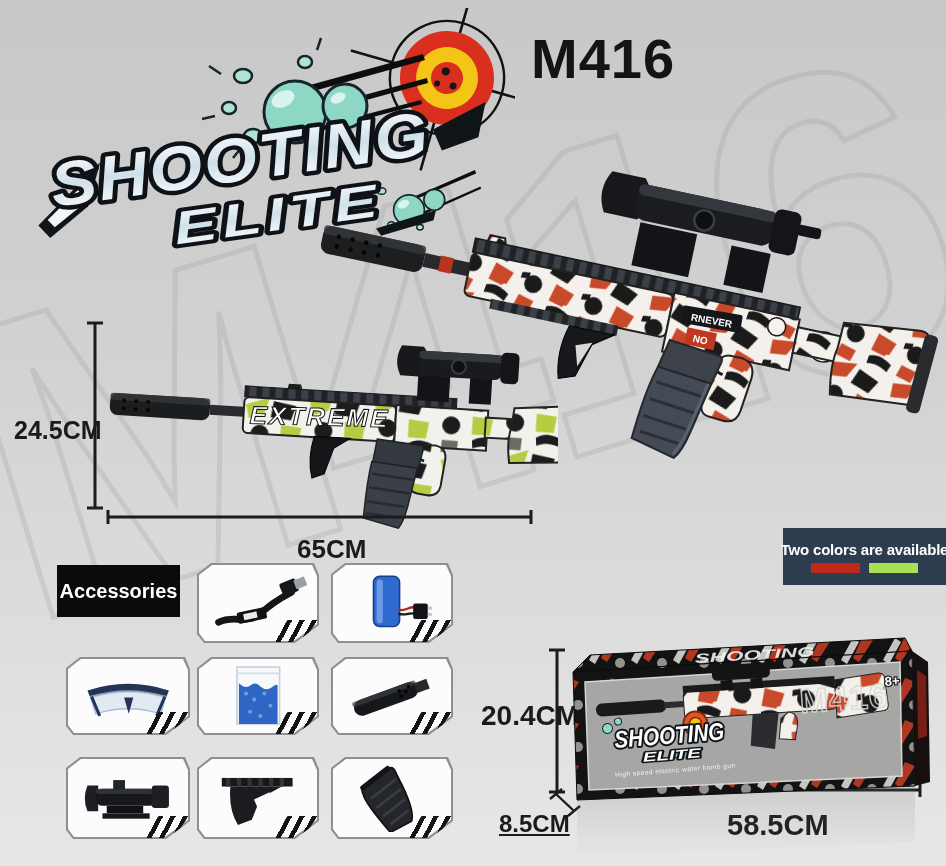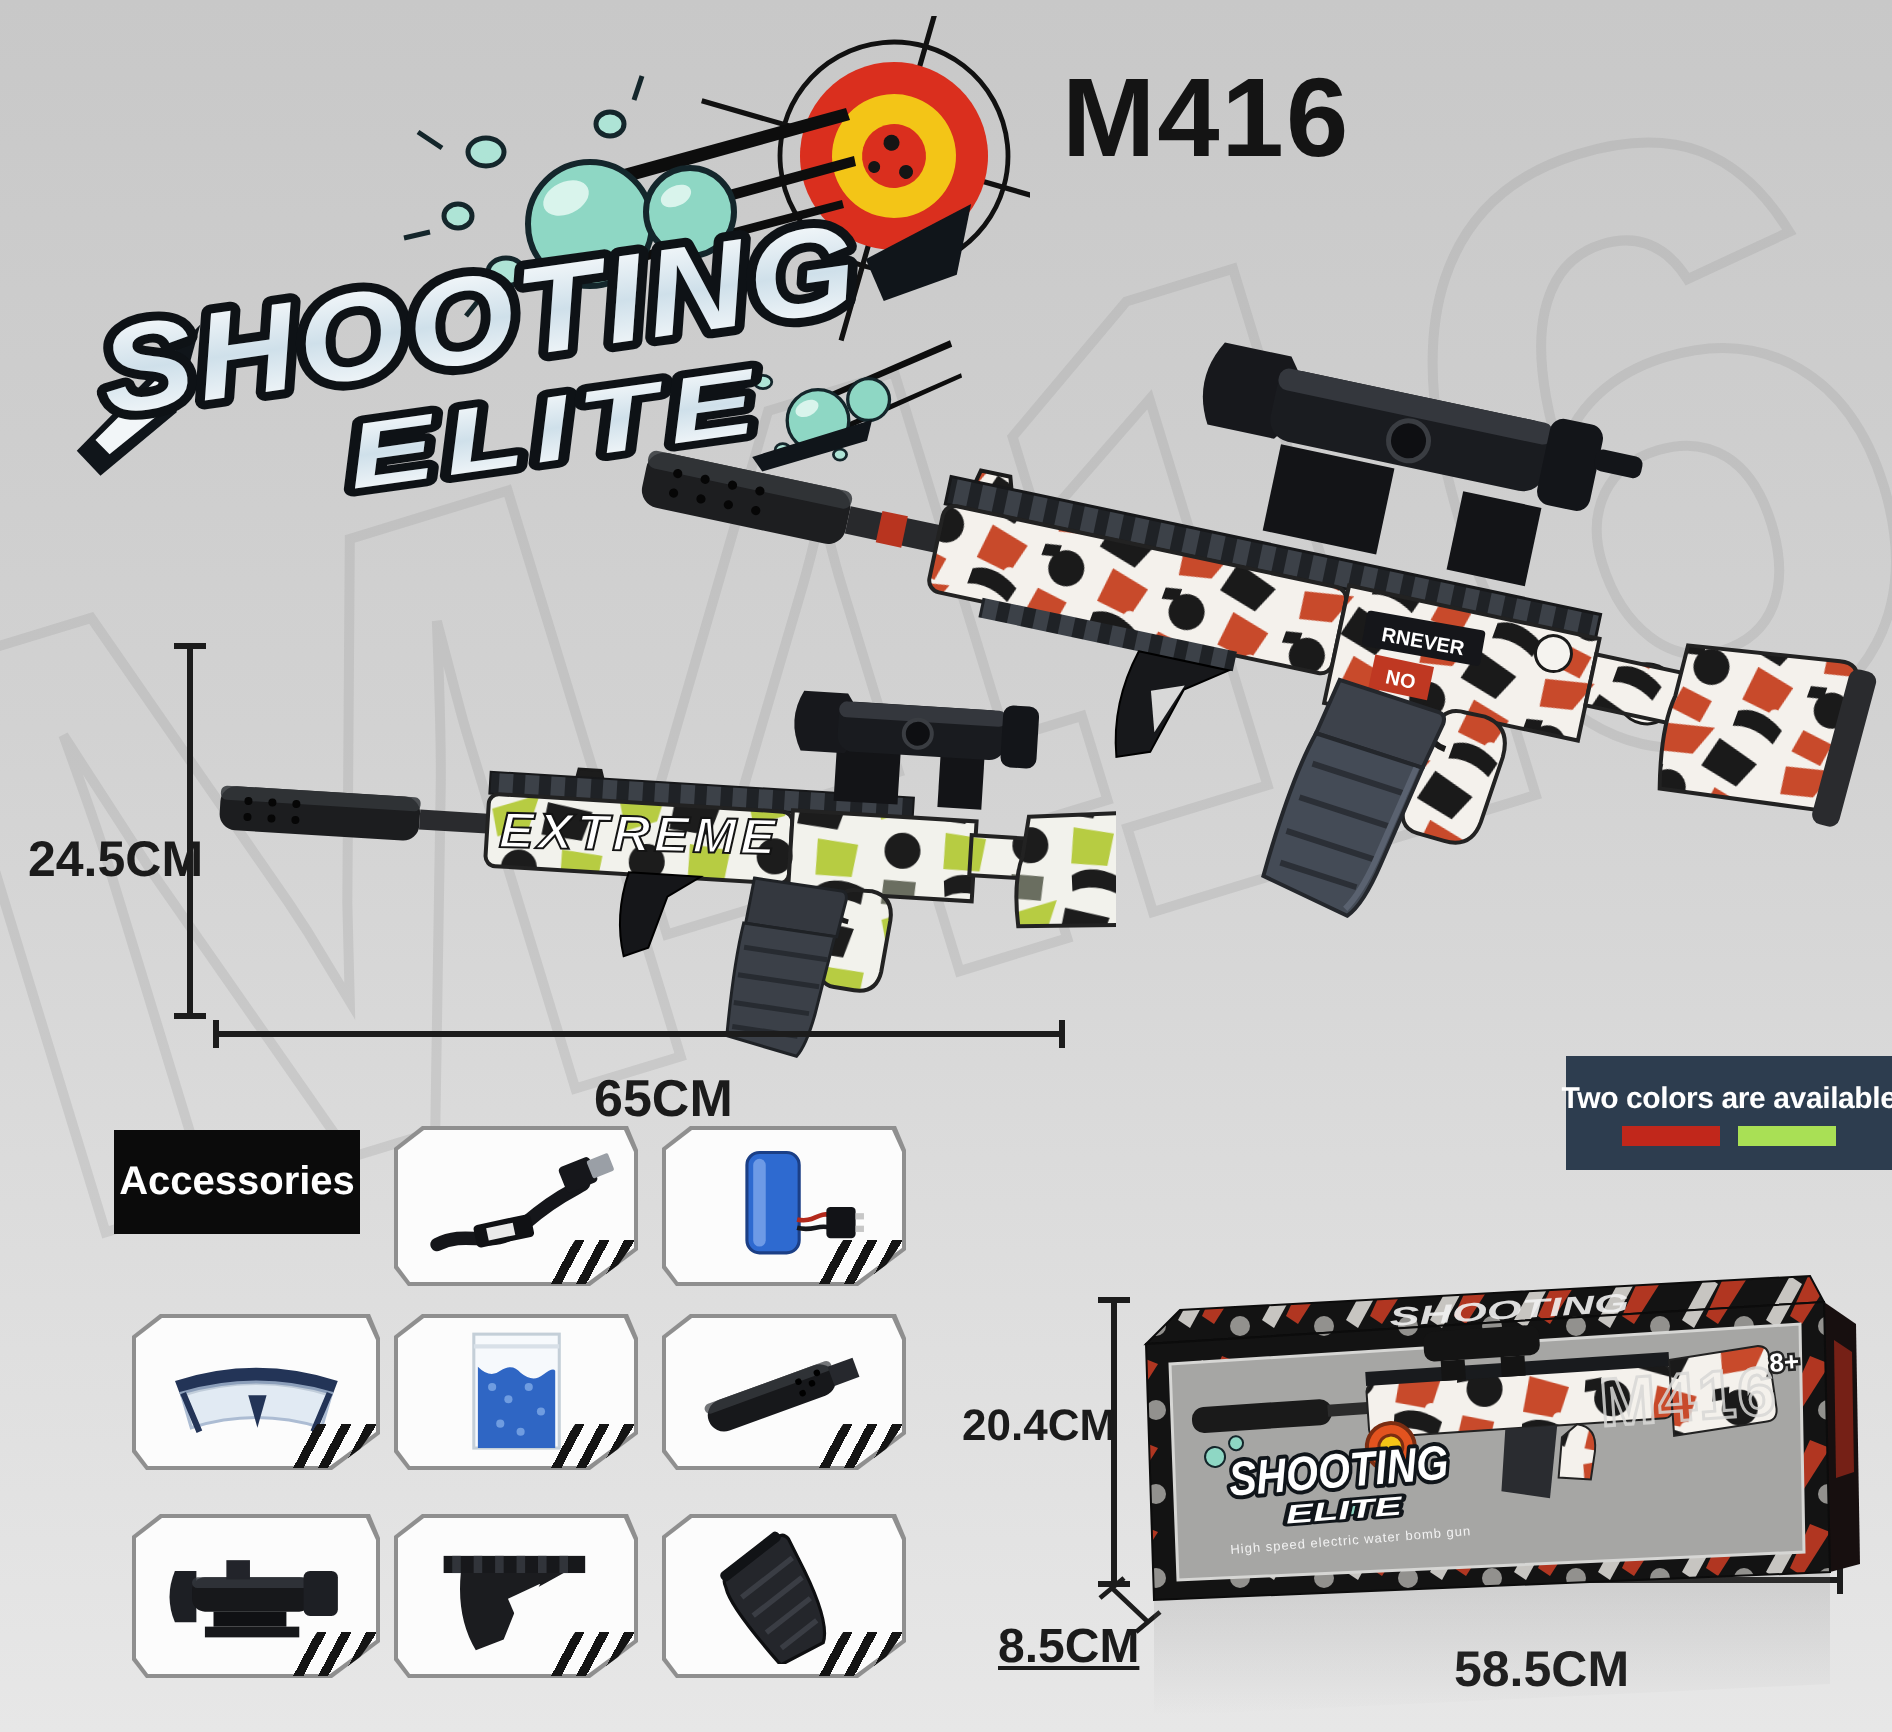--- a/index.html
+++ b/index.html
@@ -15,23 +15,23 @@
     font-weight:800;font-size:430px;line-height:1;letter-spacing:-24px;
     color:transparent;-webkit-text-stroke:5px rgba(150,150,150,.45);
     transform:rotate(-17deg);transform-origin:0 50%;opacity:.55;pointer-events:none;
   }
   
   .model-title{position:absolute;left:531px;top:26px;font-size:56px;font-weight:800;color:#141414;letter-spacing:1px;}
   
   .dim{position:absolute;font-weight:700;color:#1b1b1b;}
   .dim-245{left:14px;top:397px;font-size:25px;margin-top:19px;}
   .dim-65{left:297px;top:534px;font-size:26px;}
-  .dim-204{left:481px;top:700px;font-size:22px;}
+  .dim-204{left:481px;top:700px;font-size:28px;}
   .dim-85{left:499px;top:810px;font-size:24px;text-decoration:underline;}
-  .dim-585{left:727px;top:809px;font-size:25px;margin-top:12px;}
+  .dim-585{left:727px;top:809px;font-size:29px;}
   
   .colors-badge{
     position:absolute;left:783px;top:528px;width:163px;height:57px;background:#2d3d4f;
     display:flex;flex-direction:column;align-items:center;justify-content:center;gap:5px;
   }
   .colors-badge-label{color:#fff;font-weight:700;font-size:15px;letter-spacing:-.2px;white-space:nowrap;}
   .swatches{display:flex;gap:9px;}
   .swatch{display:block;width:49px;height:10px;}
   
   .acc-label{

